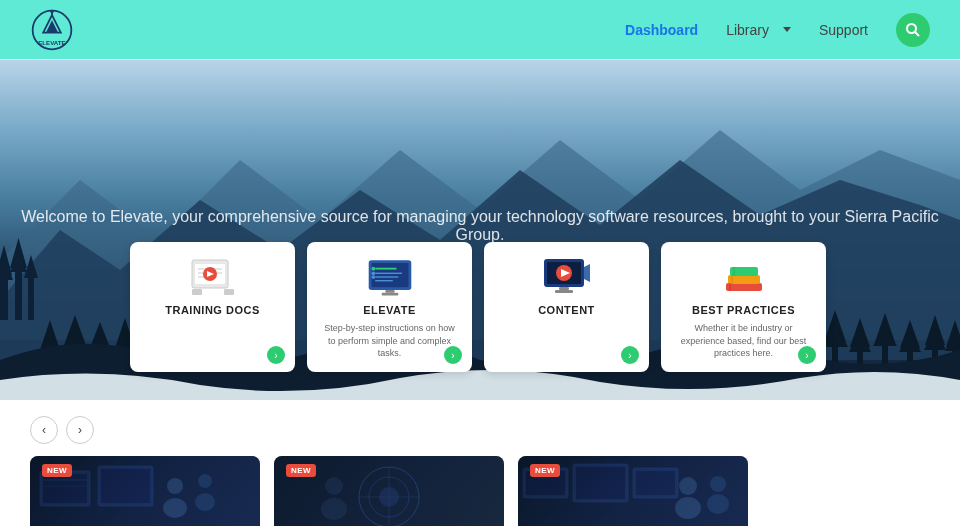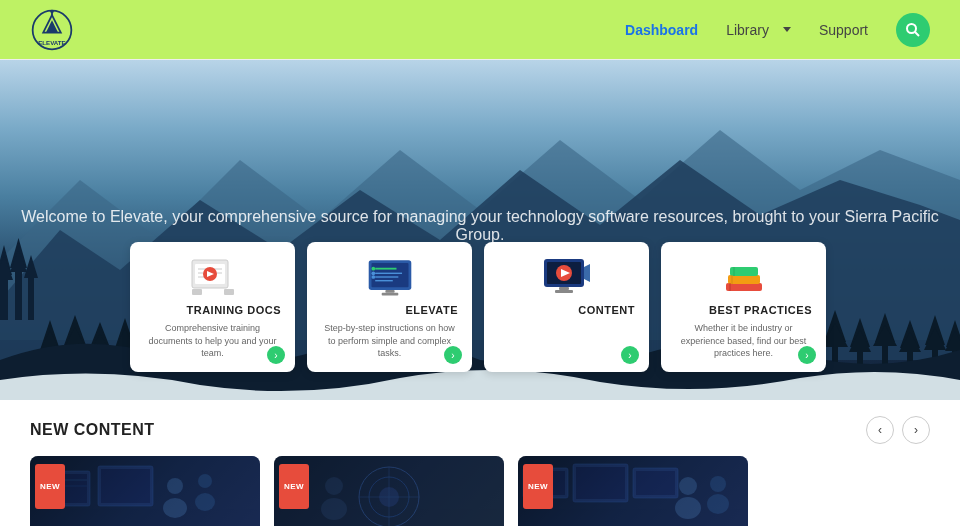--- a/index.html
+++ b/index.html
@@ -4,21 +4,21 @@
   <style>
     * { margin: 0; padding: 0; box-sizing: border-box; }
     body { font-family: Arial, sans-serif; width: 960px; height: 526px; overflow: hidden; background: #fff; }
 
     
     .header {
       display: flex;
       align-items: center;
       justify-content: space-between;
       padding: 8px 30px;
-      background: #bef264;
+      background: #5eead4;
       height: 60px;
       border-bottom: 1px solid #eee;
       position: relative;
       z-index: 10;
     }
     .logo-area {
       display: flex;
       align-items: center;
       gap: 6px;
     }
@@ -153,21 +153,20 @@
       display: flex;
       align-items: center;
       justify-content: center;
     }
     .card-title {
       font-size: 11px;
       font-weight: 700;
       color: #222;
       margin-bottom: 6px;
       letter-spacing: 0.5px;
-      text-align: right;
     }
     .card-desc {
       font-size: 9px;
       color: #666;
       line-height: 1.4;
     }
     .card-arrow {
       position: absolute;
       bottom: 8px;
       right: 10px;
@@ -238,26 +237,26 @@
     }
     .content-card-bg.card2 {
       background: linear-gradient(135deg, #0d1a2e 0%, #1a2a48 50%, #253850 100%);
     }
     .content-card-bg.card3 {
       background: linear-gradient(135deg, #0a1628 0%, #1a3060 50%, #2a4080 100%);
     }
     .new-badge {
       position: absolute;
       top: 8px;
-      left: 5px;
+      left: 12px;
       background: #e74c3c;
       color: #fff;
       font-size: 8px;
       font-weight: 700;
-      padding: 18px 5px;
+      padding: 2px 5px;
       border-radius: 3px;
       letter-spacing: 0.5px;
     }
 
     
     .chevron-down {
       display: inline-block;
       width: 0;
       height: 0;
       border-left: 4px solid transparent;
@@ -376,21 +375,20 @@
           <line x1="10" y1="20" x2="28" y2="20" stroke="#ddd" stroke-width="1.5"></line>
 
           <circle cx="22" cy="17" r="7" fill="#e74c3c"></circle>
           <polygon points="19,14 19,20 26,17" fill="white"></polygon>
 
           <rect x="4" y="32" width="10" height="6" rx="1" fill="#ccc"></rect>
           <rect x="36" y="32" width="10" height="6" rx="1" fill="#ccc"></rect>
         </svg>
       </div>
       <div class="card-title">TRAINING DOCS</div>
-      <div class="card-desc">Comprehensive training documents to help you and your team.</div>
       <div class="card-arrow">›</div>
     </div>
 
     <div class="card">
       <div class="card-icon">
         <svg viewBox="0 0 54 40" width="54" height="40">
 
           <rect x="4" y="2" width="46" height="32" rx="3" fill="#2a5aa7"></rect>
           <rect x="7" y="5" width="40" height="26" rx="1" fill="#1a3a80"></rect>
 
@@ -448,21 +446,20 @@
       <div class="card-title">BEST PRACTICES</div>
       <div class="card-desc">Whether it be industry or experience based, find our best practices here.</div>
       <div class="card-arrow">›</div>
     </div>
 
   </div>
 </section>
 
 <section class="new-content-section">
   <div class="new-content-header">
-    <h2 class="new-content-title">NEW CONTENT</h2>
     <div class="nav-arrows">
       <button class="nav-arrow-btn">‹</button>
       <button class="nav-arrow-btn">›</button>
     </div>
   </div>
 
   <div class="content-cards-row">
 
     <div class="content-card">
       <div class="content-card-bg card1">

